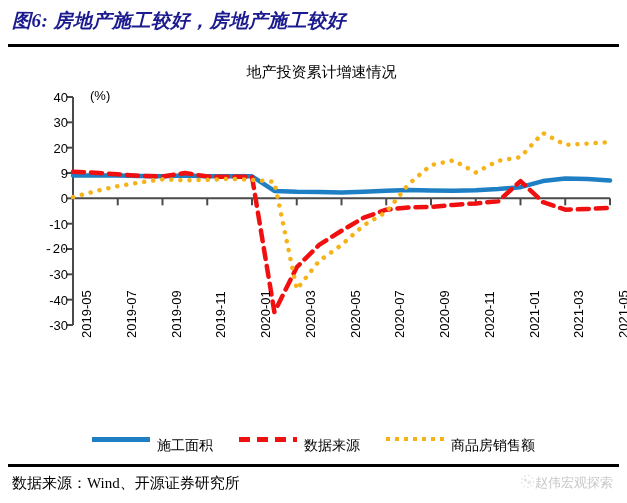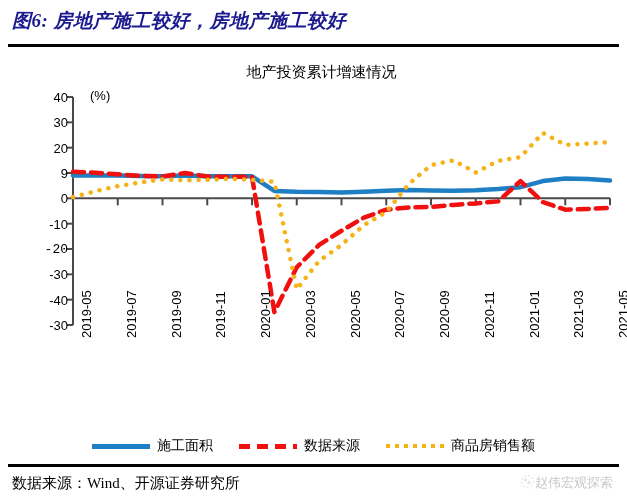--- a/index.html
+++ b/index.html
@@ -97,21 +97,21 @@
     top: 432px;
     width: 627px;
     height: 28px;
     display: flex;
     justify-content: center;
     align-items: center;
     gap: 26px;
   }
   .legend-item {
     display: flex;
-    align-items: center;
+    align-items: flex-start;
     gap: 7px;
   }
   .legend-swatch {
     width: 58px;
     height: 4px;
     display: block;
   }
   .legend-swatch.solid { background: #1f7fc4; height: 5px; }
   .legend-swatch.dashed {
     height: 5px;

